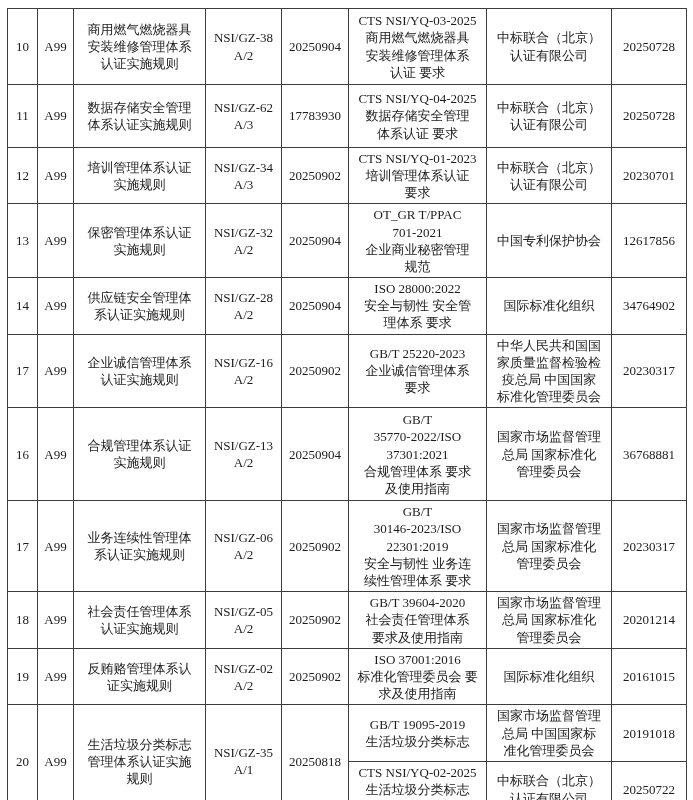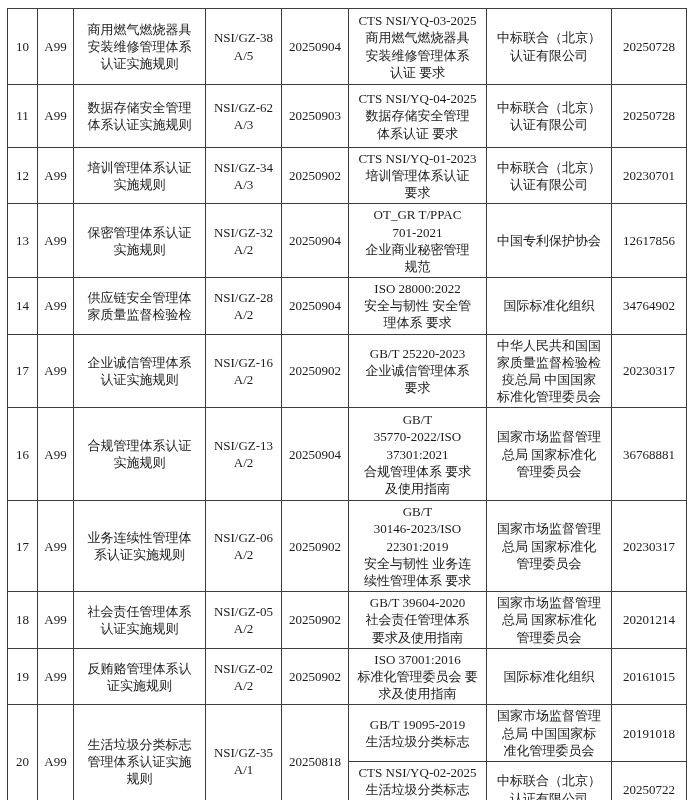--- a/index.html
+++ b/index.html
@@ -58,38 +58,38 @@
         <col class="c-date2">
     </colgroup>
     <tbody>
       <tr style="height:76px;">
         <td>10</td>
         <td>A99</td>
         <td>商用燃气燃烧器具
 安装维修管理体系
 认证实施规则</td>
         <td>NSI/GZ-38
-A/5</td>
+A/2</td>
         <td>20250904</td>
         <td>CTS NSI/YQ-03-2025
 商用燃气燃烧器具
 安装维修管理体系
 认证 要求</td>
         <td>中标联合（北京）
 认证有限公司</td>
         <td>20250728</td>
       </tr>
       <tr style="height:63px;">
         <td>11</td>
         <td>A99</td>
         <td>数据存储安全管理
 体系认证实施规则</td>
         <td>NSI/GZ-62
 A/3</td>
-        <td>20250903</td>
+        <td>17783930</td>
         <td>CTS NSI/YQ-04-2025
 数据存储安全管理
 体系认证 要求</td>
         <td>中标联合（北京）
 认证有限公司</td>
         <td>20250728</td>
       </tr>
       <tr style="height:52px;">
         <td>12</td>
         <td>A99</td>
@@ -117,21 +117,21 @@
 701-2021
 企业商业秘密管理
 规范</td>
         <td>中国专利保护协会</td>
         <td>12617856</td>
       </tr>
       <tr style="height:53px;">
         <td>14</td>
         <td>A99</td>
         <td>供应链安全管理体
-家质量监督检验检</td>
+系认证实施规则</td>
         <td>NSI/GZ-28
 A/2</td>
         <td>20250904</td>
         <td>ISO 28000:2022
 安全与韧性 安全管
 理体系 要求</td>
         <td>国际标准化组织</td>
         <td>34764902</td>
       </tr>
       <tr style="height:72px;">

